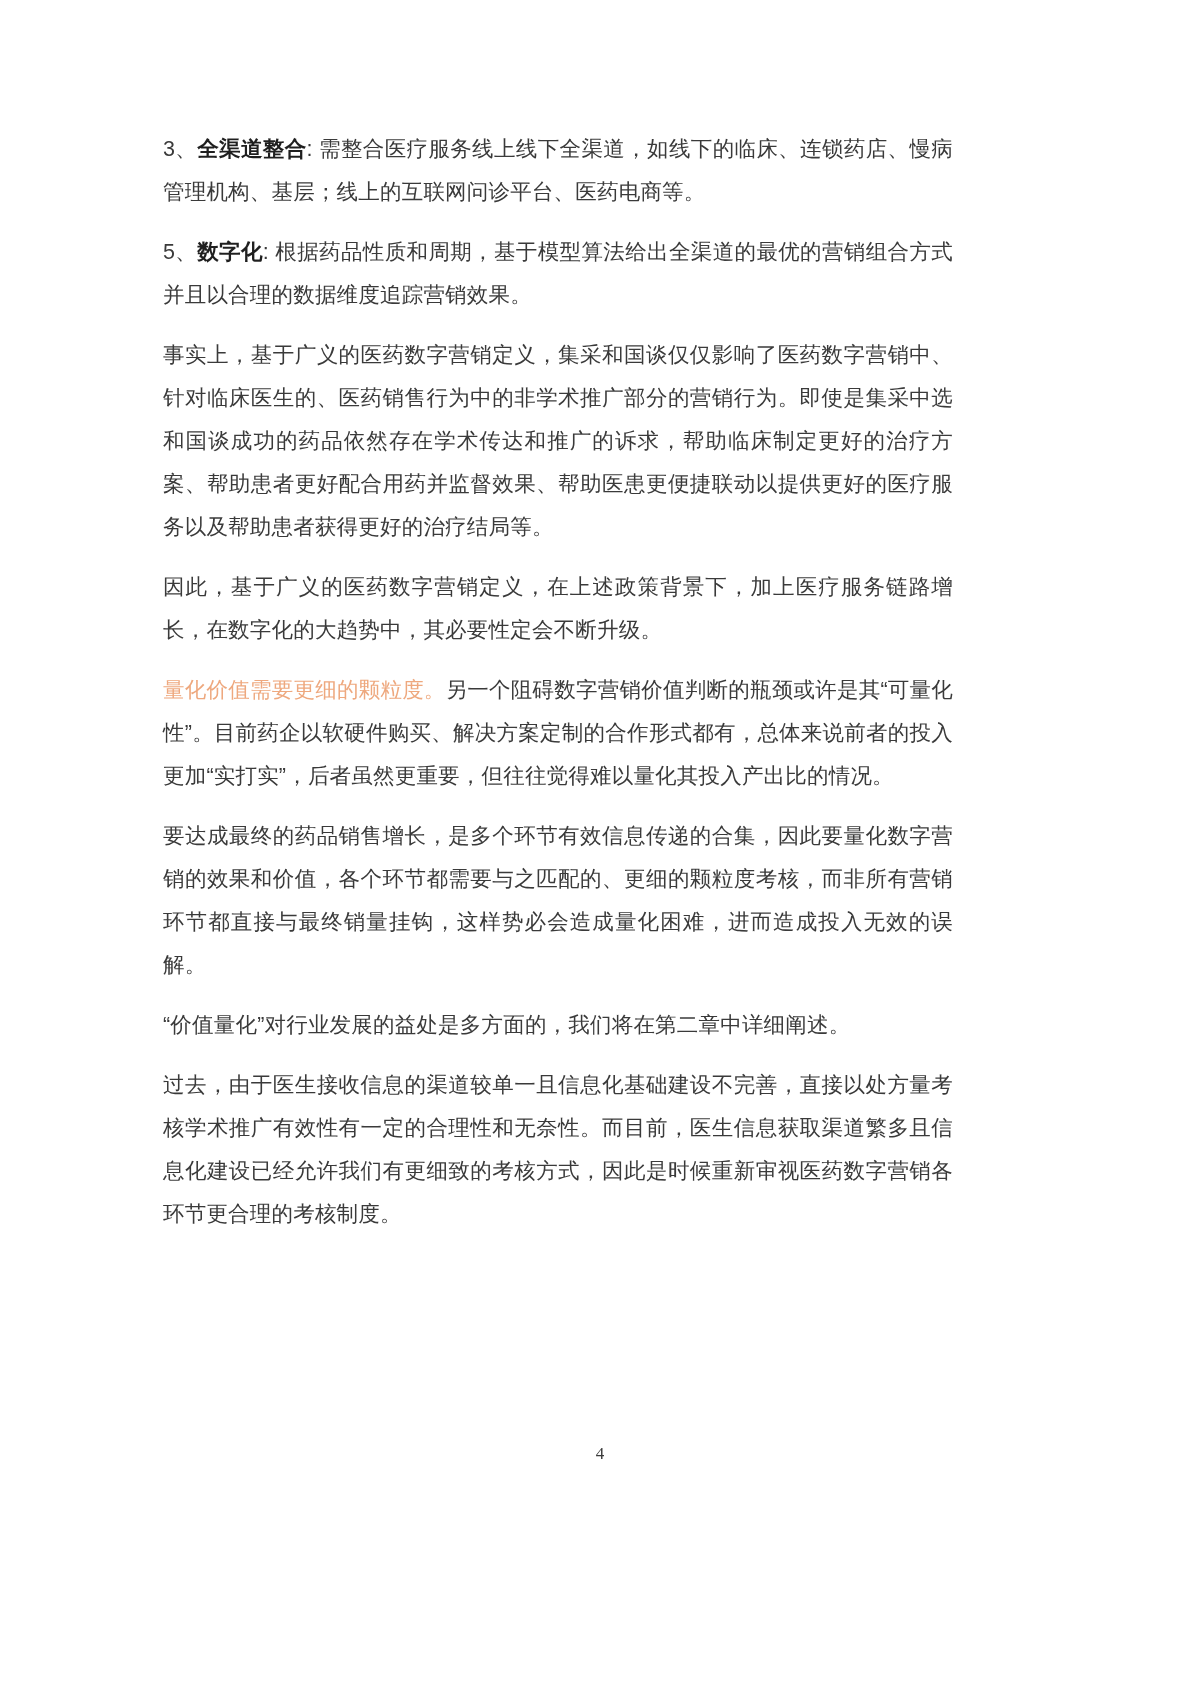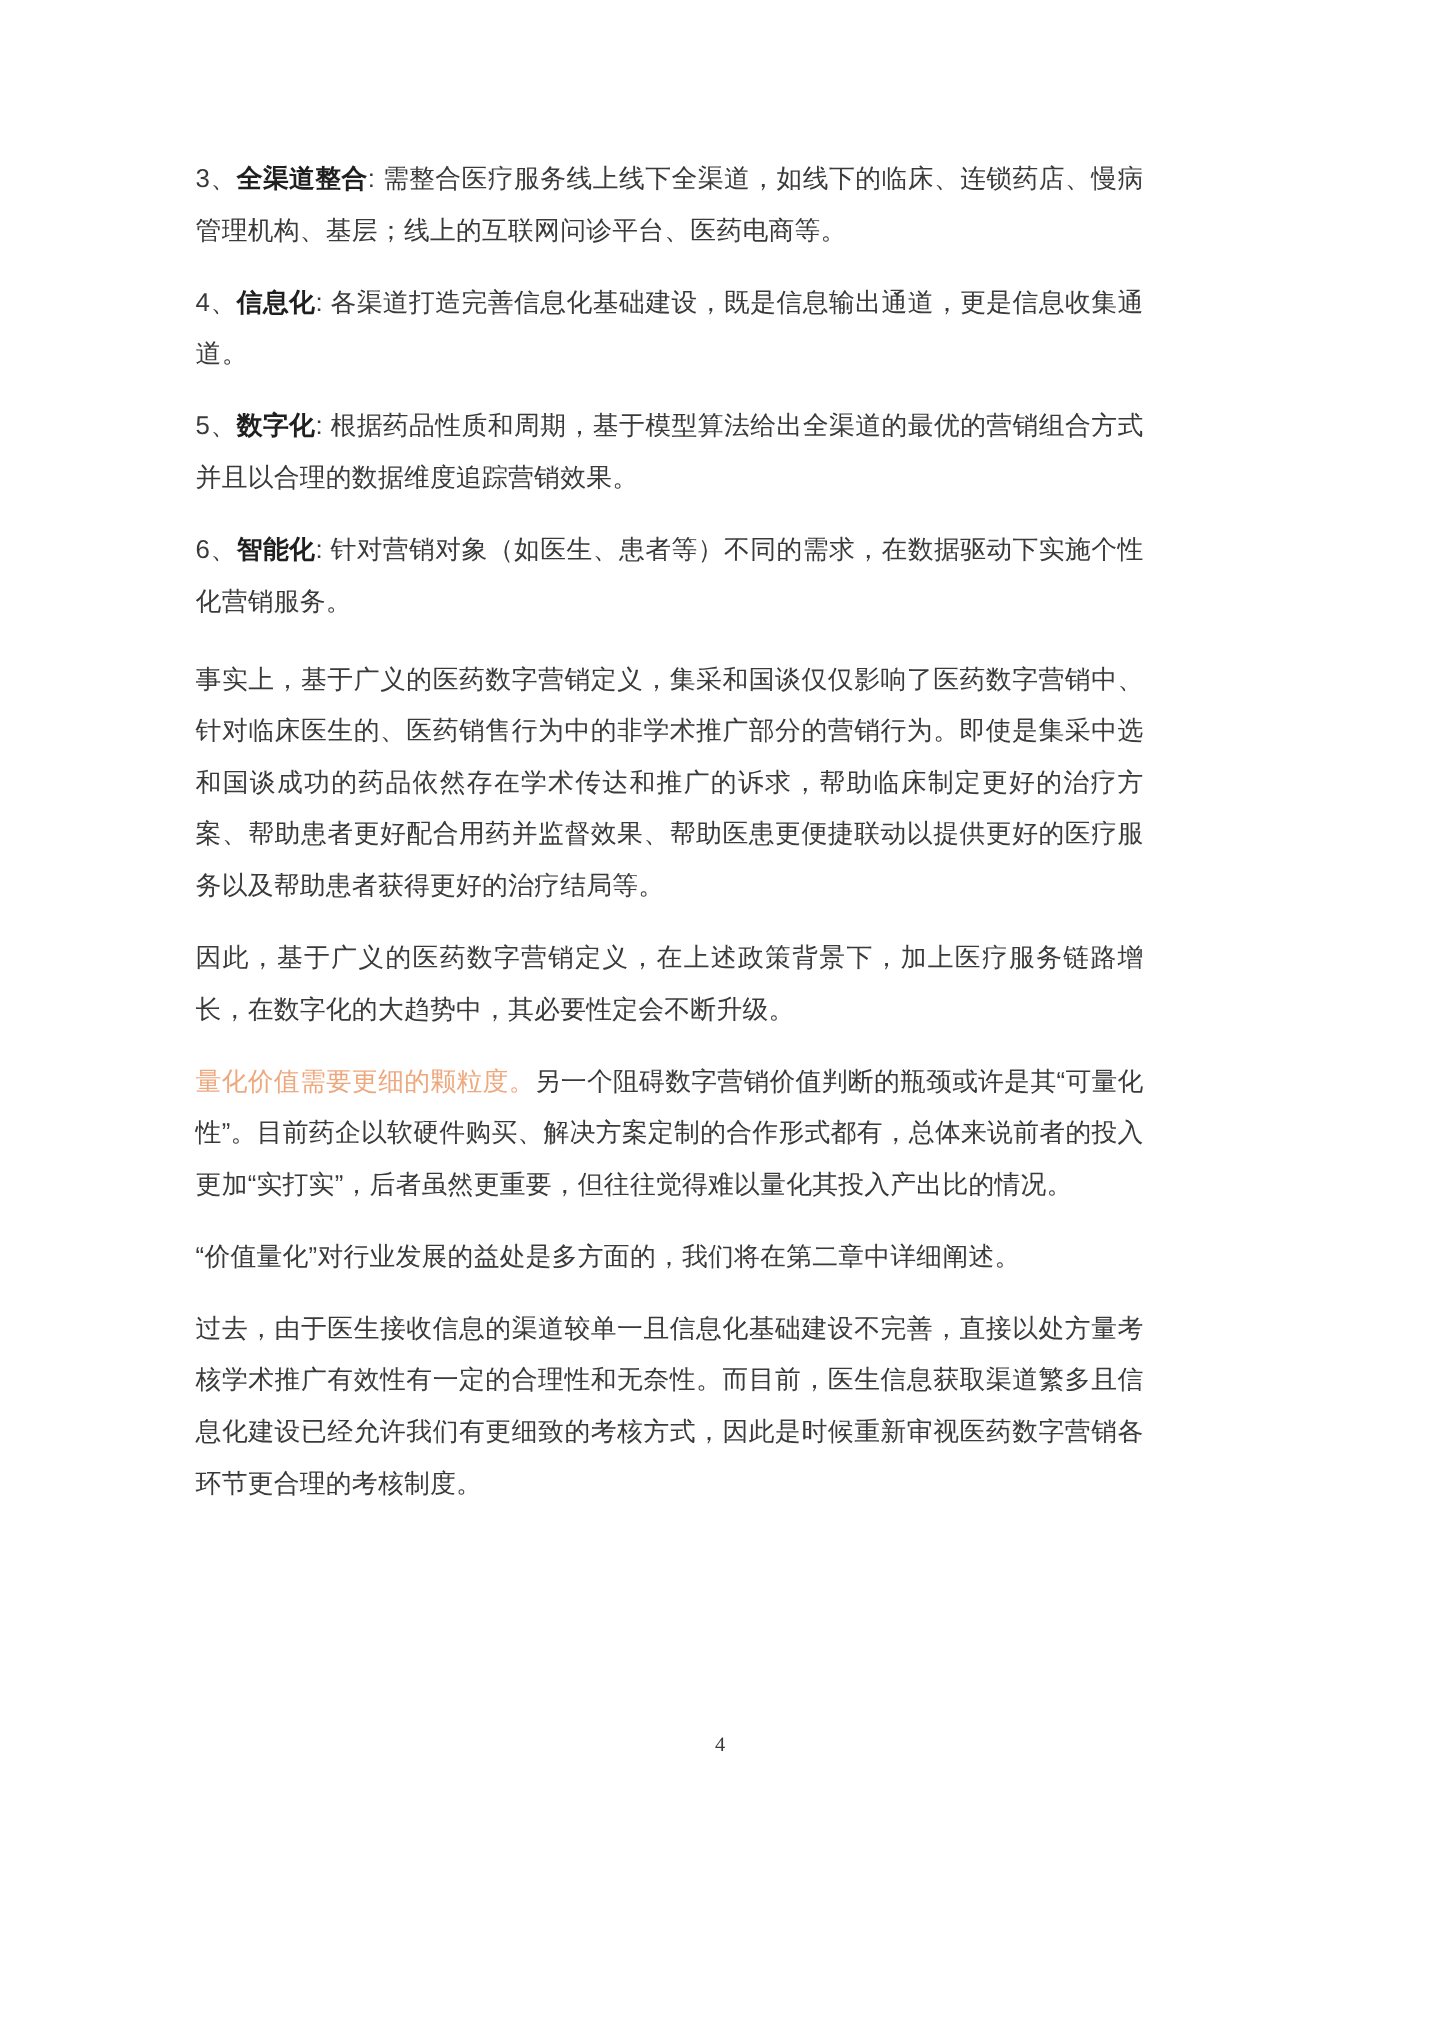--- a/index.html
+++ b/index.html
@@ -68,40 +68,35 @@
 <body>
 
 <div class="page">
 
   <div class="content">
 
     <p class="para list-item">
       <span>3、</span><span class="bold">全渠道整合</span><span>: </span><span>需整合医疗服务线上线下全渠道，如线下的临床、连锁药店、慢病管理机构、基层；线上的互联网问诊平台、医药电商等。</span>
     </p>
 
-    <p class="para list-item">
-      <span>4、</span><span class="bold">信息化</span><span>: </span><span>各渠道打造完善信息化基础建设，既是信息输出通道，更是信息收集通道。</span>
-    </p>
 
     <p class="para list-item">
       <span>5、</span><span class="bold">数字化</span><span>: </span><span>根据药品性质和周期，基于模型算法给出全渠道的最优的营销组合方式并且以合理的数据维度追踪营销效果。</span>
     </p>
 
-    <p class="para list-item gap-large">
-      <span>6、</span><span class="bold">智能化</span><span>: </span><span>针对营销对象（如医生、患者等）不同的需求，在数据驱动下实施个性化营销服务。</span>
-    </p>
 
     <p class="para">事实上，基于广义的医药数字营销定义，集采和国谈仅仅影响了医药数字营销中、针对临床医生的、医药销售行为中的非学术推广部分的营销行为。即使是集采中选和国谈成功的药品依然存在学术传达和推广的诉求，帮助临床制定更好的治疗方案、帮助患者更好配合用药并监督效果、帮助医患更便捷联动以提供更好的医疗服务以及帮助患者获得更好的治疗结局等。</p>
 
     <p class="para">因此，基于广义的医药数字营销定义，在上述政策背景下，加上医疗服务链路增长，在数字化的大趋势中，其必要性定会不断升级。</p>
 
     <p class="para">
       <span class="accent">量化价值需要更细的颗粒度。</span><span>另一个阻碍数字营销价值判断的瓶颈或许是其“可量化性”。目前药企以软硬件购买、解决方案定制的合作形式都有，总体来说前者的投入更加“实打实”，后者虽然更重要，但往往觉得难以量化其投入产出比的情况。</span>
     </p>
 
+    <p class="para">要达成最终的药品销售增长，是多个环节有效信息传递的合集，因此要量化数字营销的效果和价值，各个环节都需要与之匹配的、更细的颗粒度考核，而非所有营销环节都直接与最终销量挂钩，这样势必会造成量化困难，进而造成投入无效的误解。</p>
 
 
     <p class="para">“价值量化”对行业发展的益处是多方面的，我们将在第二章中详细阐述。</p>
 
     <p class="para">过去，由于医生接收信息的渠道较单一且信息化基础建设不完善，直接以处方量考核学术推广有效性有一定的合理性和无奈性。而目前，医生信息获取渠道繁多且信息化建设已经允许我们有更细致的考核方式，因此是时候重新审视医药数字营销各环节更合理的考核制度。</p>
 
   </div>
 
   <div class="page-number">4</div>
 

